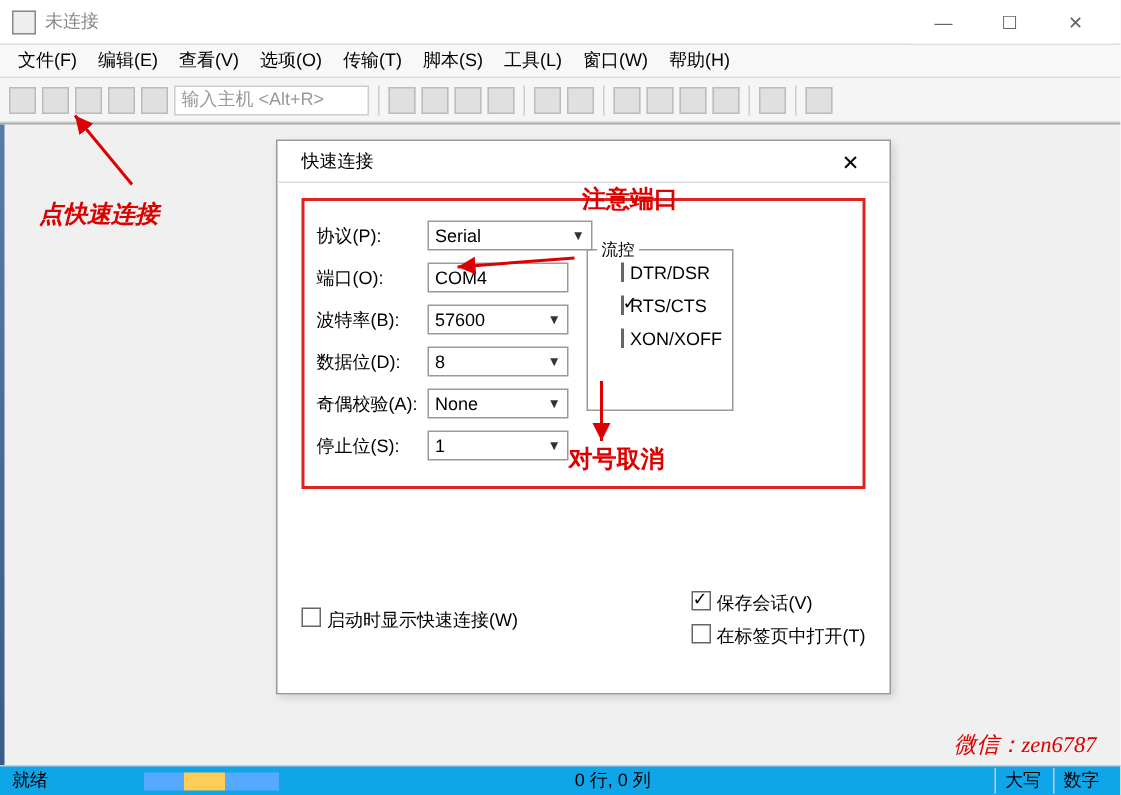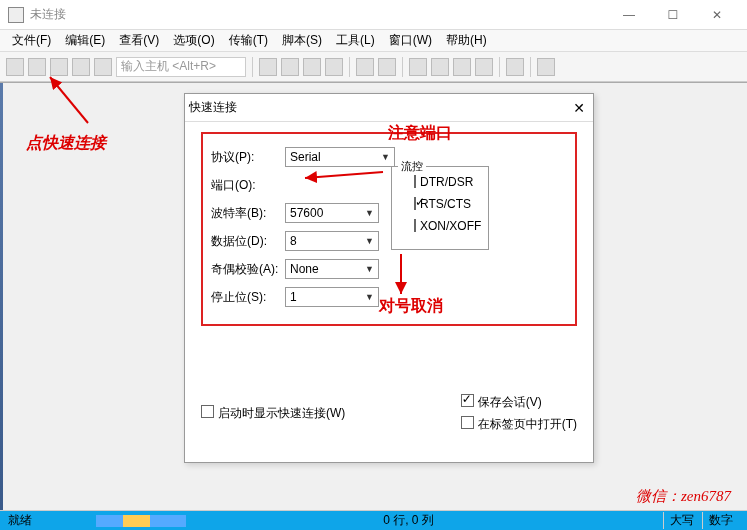--- a/index.html
+++ b/index.html
@@ -23,34 +23,34 @@
 .left-strip { position: absolute; left: 0; top: 0; width: 3px; height: 100%; background: linear-gradient(#5a7aaa,#3a5a8a); }
 
 .status-bar { position: absolute; bottom: 0; left: 0; right: 0; height: 20px; background: #0ea5e9; border-top: 1px solid #ccc; display: flex; align-items: center; padding: 0 8px; gap: 8px; }
 .status-left { flex: 0 0 80px; }
 .status-strip { width: 90px; height: 12px; background: linear-gradient(90deg,#5af 0,#5af 30%,#fc5 30%,#fc5 60%,#5af 60%,#5af 100%); }
 .status-mid { flex: 1; text-align: center; }
 .status-cells { display: flex; gap: 2px; margin-left: 32px; }
 .status-cell { border-left: 1px solid #ccc; padding: 0 6px; }
 
 .dialog { position: absolute; left: 184px; top: 10px; width: 410px; height: 370px; background: #fff; border: 1px solid #999; box-shadow: 2px 2px 6px rgba(0,0,0,.15); }
-.dlg-title { height: 28px; display: flex; align-items: center; padding: 0 4px; border-bottom: 1px solid #ddd; }
+.dlg-title { height: 28px; display: flex; align-items: center; padding: 0 16px; border-bottom: 1px solid #ddd; }
 .dlg-title span { flex: 1; }
 .dlg-close { width: 20px; height: 20px; display: flex; align-items: center; justify-content: center; font-size: 14px; }
 .dlg-body { padding: 10px 16px; position: relative; }
 
 .red-box { border: 2px solid #d22; padding: 8px 8px 12px; position: relative; }
 .form-row { display: flex; align-items: center; height: 26px; margin: 2px 0; }
 .form-label { width: 74px; color: #000; }
 .form-select { width: 94px; height: 20px; border: 1px solid #999; background: #fff; display: flex; align-items: center; padding: 0 4px; position: relative; }
 .form-select .val { flex: 1; }
 .form-select .arrow { font-size: 9px; color: #333; }
 .protocol-select { width: 110px; }
 
-.flow-group { position: absolute; left: 188px; top: 32px; width: 98px; height: 84px; border: 1px solid #999; padding: 8px 22px 6px; }
+.flow-group { position: absolute; left: 188px; top: 32px; width: 98px; height: 108px; border: 1px solid #999; padding: 8px 22px 6px; }
 .flow-group .legend { position: absolute; top: -8px; left: 6px; background: #fff; padding: 0 3px; font-size: 11px; }
 .chk-row { display: flex; align-items: flex-start; height: 22px; gap: 4px; }
 .chk { width: 13px; height: 13px; border: 1px solid #666; background: #fff; position: relative; }
 .chk.checked::after { content: "✓"; position: absolute; top: -3px; left: 0; font-size: 12px; color: #000; }
 
 .bottom-row { display: flex; align-items: center; gap: 24px; margin-top: 68px; }
 .right-col { margin-left: auto; }
 .btn-row { display: flex; justify-content: flex-end; gap: 10px; margin-top: 16px; padding-right: 6px; }
 .btn { width: 64px; height: 24px; border: 1px solid #666; background: #f4f4f4; display: flex; align-items: center; justify-content: center; }
 .btn.primary { border: 2px solid #2a5aaa; }
@@ -133,20 +133,24 @@
       <div class="red-box">
         <div class="form-row">
           <div class="form-label">协议(P):</div>
           <div class="form-select protocol-select">
             <span class="val">Serial</span>
             <span class="arrow">▼</span>
           </div>
         </div>
         <div class="form-row">
           <div class="form-label">端口(O):</div>
+          <div class="form-select">
+            <span class="val">COM4</span>
+            <span class="arrow"></span>
+          </div>
         </div>
         <div class="form-row">
           <div class="form-label">波特率(B):</div>
           <div class="form-select">
             <span class="val">57600</span>
             <span class="arrow">▼</span>
           </div>
         </div>
         <div class="form-row">
           <div class="form-label">数据位(D):</div>

